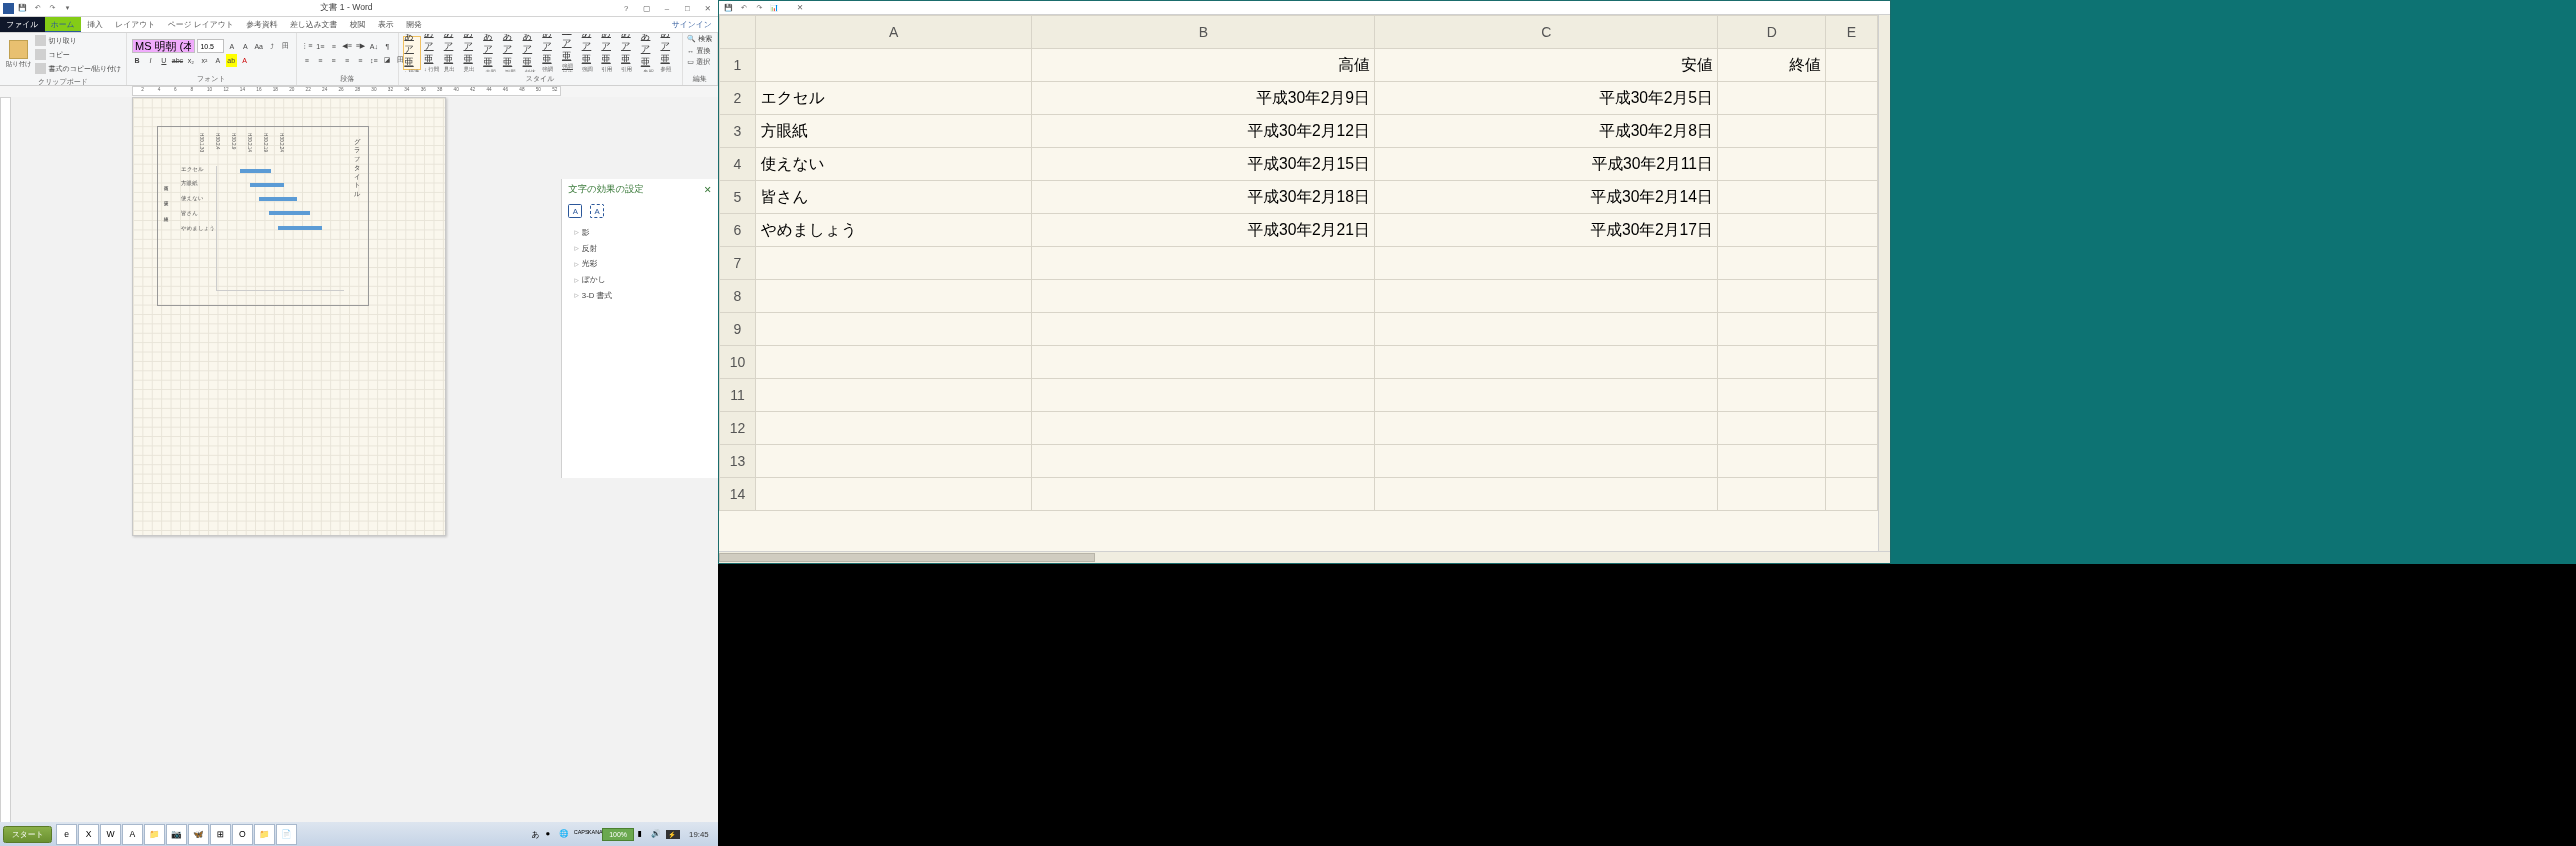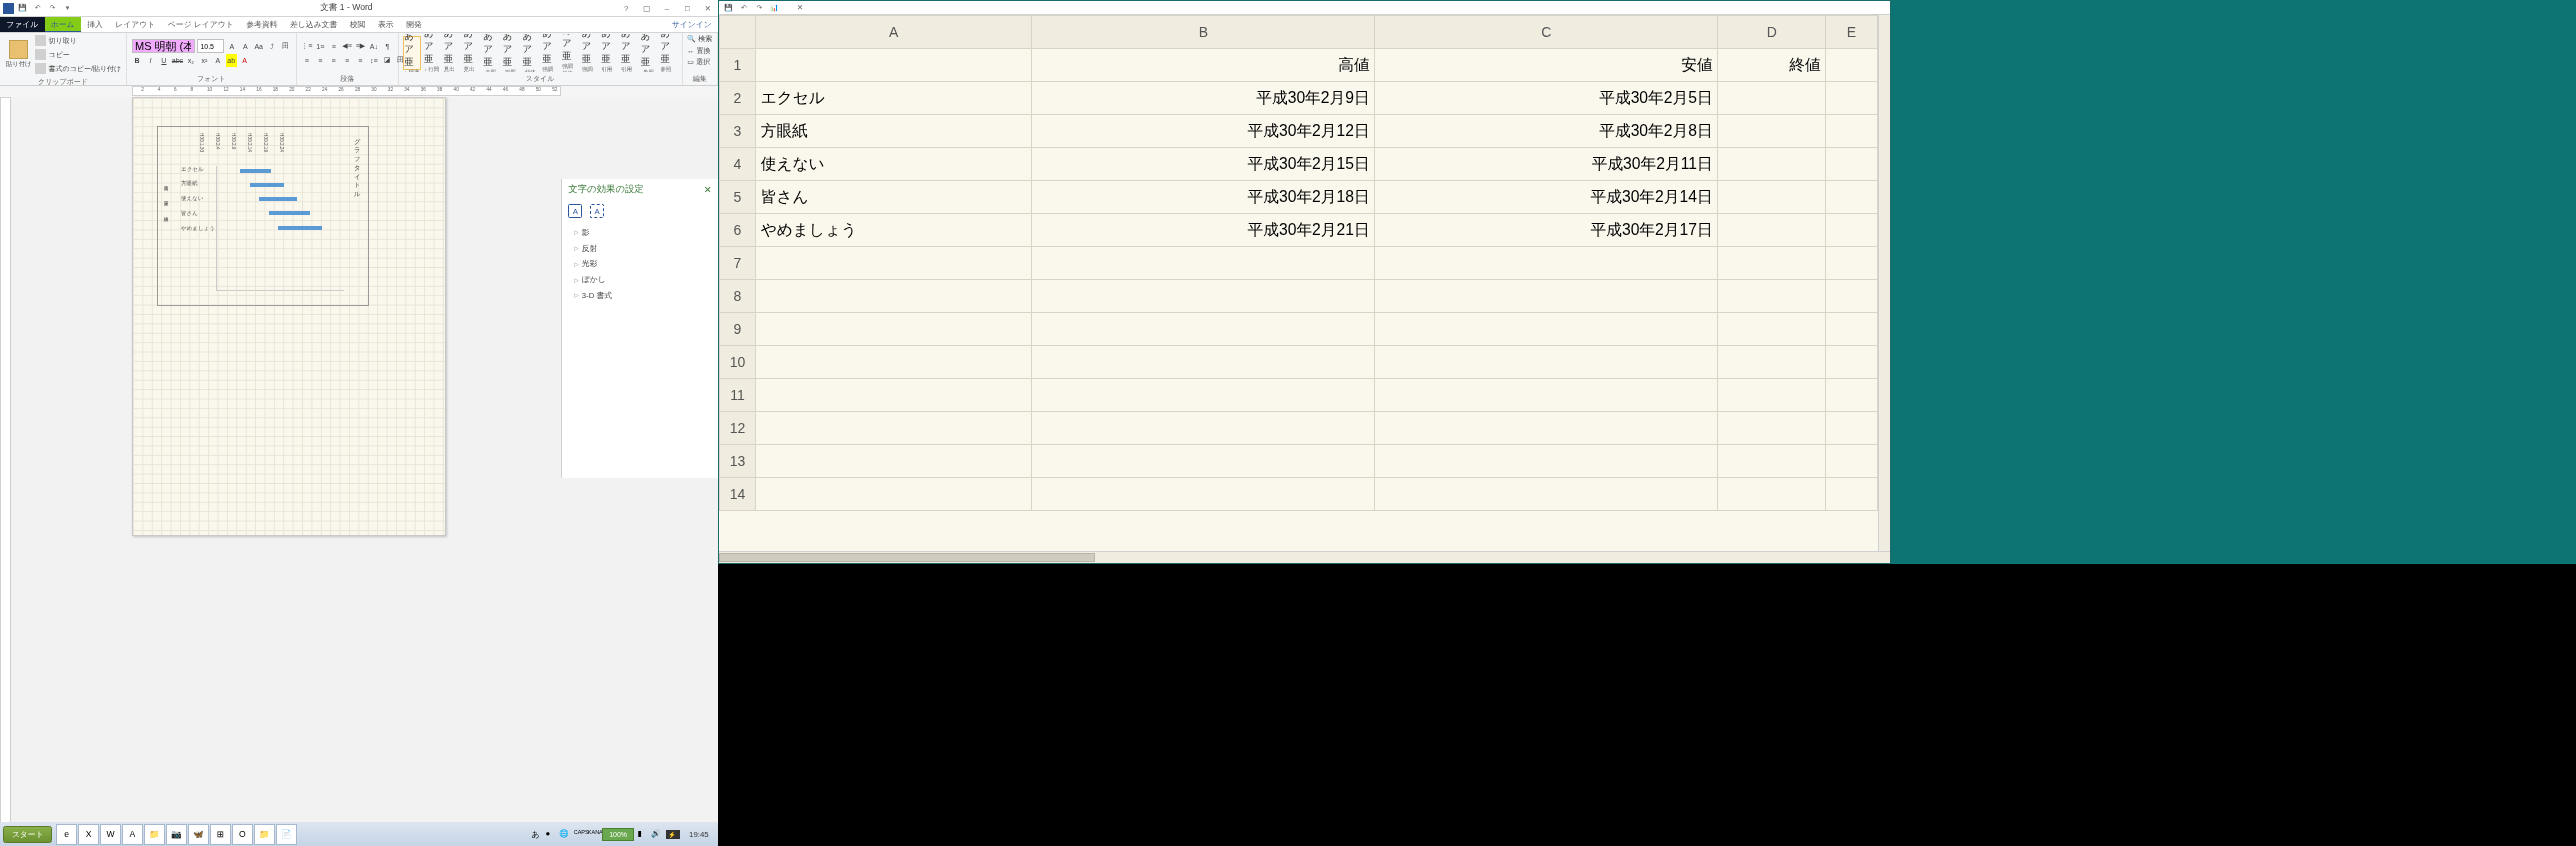--- a/index.html
+++ b/index.html
@@ -28,21 +28,21 @@
 .ribbon-group .body { flex: 1; display: flex; align-items: center; gap: 2.4px; }
 .rb-big { width: 28px; height: 39px; display: flex; flex-direction: column; align-items: center; justify-content: center; font-size: 6.3px; gap: 1.6px; }
 .rb-big .ic { width: 19px; height: 19px; background: #e8c070; border: 0.8px solid #c0a050; }
 .rb-rows { display: flex; flex-direction: column; gap: 1.6px; }
 .rb-rows .row { display: flex; align-items: center; gap: 2.4px; font-size: 7px; height: 12.5px; }
 .rb-rows .row .sic { width: 11px; height: 11px; background: #d0d0d0; display: inline-block; }
 .font-combo { border: 0.8px solid #c0c0c0; background: #f0abfc; padding: 0.8px 2.4px; font-size: 11px; width: 63px; height: 14px; }
 .size-combo { border: 0.8px solid #c0c0c0; background: #fff; padding: 0.8px 2.4px; font-size: 7px; width: 27px; height: 14px; }
 .btn-sm { height: 12.5px; min-width: 11px; display: inline-flex; align-items: center; justify-content: center; font-size: 7px; color: #444; }
 
-.styles-gallery { display: flex; gap: 1.6px; align-items: center; overflow: hidden; }
+.styles-gallery { display: flex; gap: 1.6px; align-items: center; overflow: hidden; text-decoration: underline; }
 .style-item { width: 27px; height: 34px; border: 0.8px solid transparent; display: flex; flex-direction: column; align-items: center; justify-content: center; font-size: 6.3px; }
 .style-item .prev { font-size: 9.4px; color: #333; }
 .style-item .nm { font-size: 5.5px; color: #666; }
 .style-item.sel { border-color: #f0c060; background: #fff8e8; }
 
 .editing-group .body { flex-direction: column; align-items: flex-start; gap: 1.6px; }
 .editing-group .row { font-size: 7px; display: flex; align-items: center; gap: 2.4px; }
 
 .ruler-area { height: 11px; background: #f5f5f5; display: flex; align-items: center; font-size: 5.5px; color: #888; position: relative; }
 .ruler-area .hr { flex: 1; height: 9.4px; background: #fff; border: 0.8px solid #d0d0d0; margin-left: 132px; margin-right: 157px; position: relative; }

